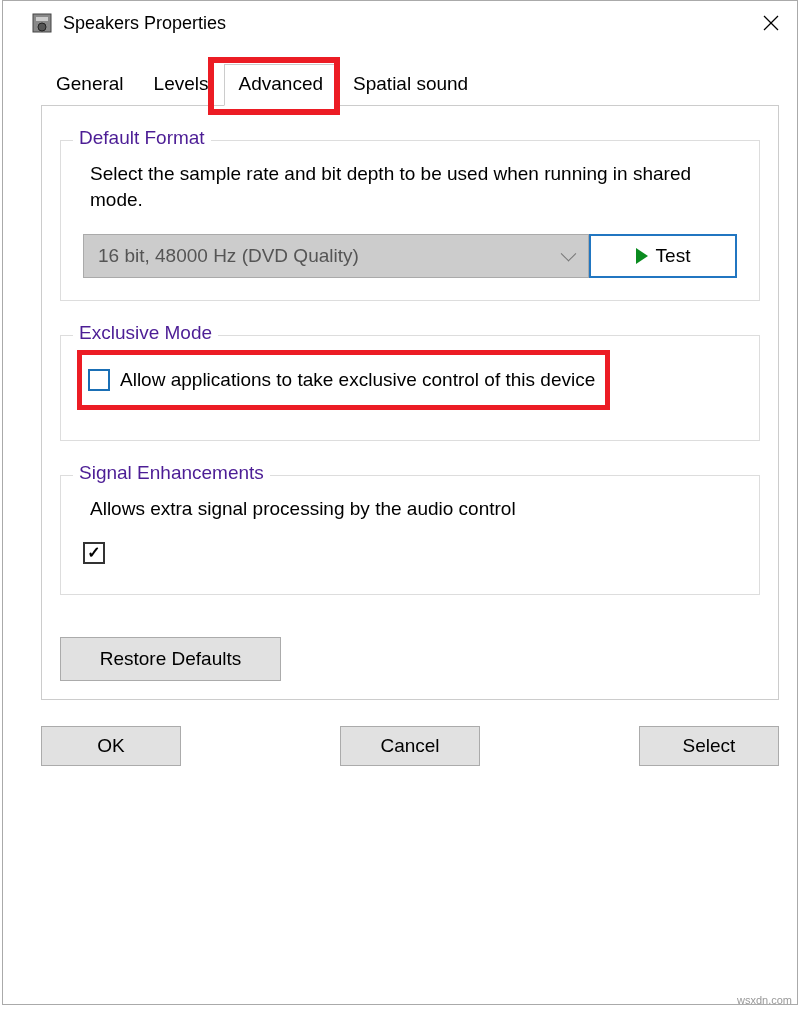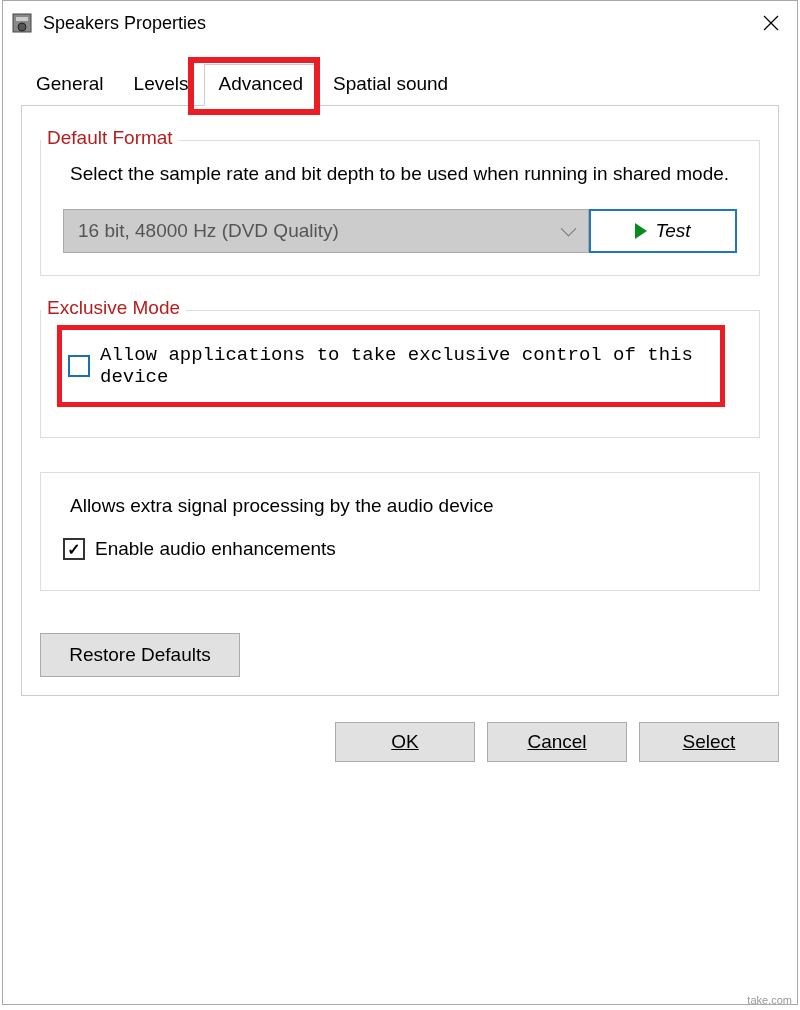--- a/index.html
+++ b/index.html
@@ -14,20 +14,21 @@
     position: relative;
     overflow: hidden;
   }
   .window {
     border: 1px solid #aaa;
     width: 796px;
     height: 1005px;
     margin-left: 2px;
     background: #fff;
     position: relative;
+    padding-left: 20px;
   }
   .titlebar {
     height: 44px;
     display: flex;
     align-items: center;
     padding: 0 8px;
     background: #fff;
   }
   .title-icon {
     width: 22px;
@@ -88,25 +89,25 @@
   }
   .group {
     border: 1px solid #ddd;
     margin-top: 34px;
     padding: 20px 22px 22px 22px;
     position: relative;
   }
   .group-title {
     position: absolute;
     top: -14px;
-    left: 0;
+    left: 12px;
     background: #fff;
     padding: 0 6px;
     font-size: 19px;
-    color: #b91c1c;
+    color: #4c1d95;
   }
   .desc {
     font-size: 19px;
     margin: 0 0 22px 7px;
     line-height: 1.35;
   }
   .format-row {
     display: flex;
     align-items: flex-start;
   }
@@ -136,21 +137,20 @@
   .test-btn {
     width: 148px;
     height: 44px;
     border: 2px solid #2176c1;
     background: #fff;
     display: flex;
     align-items: center;
     justify-content: center;
     gap: 8px;
     font-size: 19px;
-    font-style: italic;
   }
   .play-icon {
     width: 0; height: 0;
     border-top: 8px solid transparent;
     border-bottom: 8px solid transparent;
     border-left: 12px solid #0a8b1f;
   }
   .checkbox-row {
     display: flex;
     align-items: center;
@@ -179,39 +179,37 @@
     content: "✓";
     font-size: 16px;
     color: #000;
     font-weight: bold;
   }
   .allow-highlight {
     border: 5px solid #ec1c24;
     padding: 6px 10px 6px 6px;
     margin: -6px 12px 8px -6px;
     display: inline-flex;
-    font-family: Liberation Mono, monospace;
   }
   .restore-btn {
-    width: 200px;
+    width: 221px;
     height: 44px;
     background: #e1e1e1;
     border: 1px solid #ababab;
     font-size: 19px;
     display: flex;
     align-items: center;
     justify-content: center;
     margin-top: 42px;
   }
   .button-bar {
     display: flex;
-    justify-content: flex-end;
+    justify-content: space-between;
     gap: 12px;
     padding: 14px 18px 0;
-    text-decoration: underline;
   }
   .dlg-btn {
     width: 140px;
     height: 40px;
     background: #e1e1e1;
     border: 1px solid #ababab;
     font-size: 19px;
     display: flex;
     align-items: center;
     justify-content: center;
@@ -274,24 +272,24 @@
       <span class="group-title">Exclusive Mode</span>
       <div class="allow-highlight">
         <div class="checkbox-row">
           <span class="checkbox-box"></span>
           <span>Allow applications to take exclusive control of this device</span>
         </div>
       </div>
     </div>
 
     <div class="group">
-      <p class="desc" style="margin-bottom:16px">Allows extra signal processing by the audio device</p>
+      <span class="group-title">Signal Enhancements</span>
+      <p class="desc" style="margin-bottom:16px">Allows extra signal processing by the audio control</p>
       <div class="checkbox-row">
         <span class="checkbox-box checked" style="border-color:#333"></span>
-        <span>Enable audio enhancements</span>
       </div>
     </div>
 
     <div class="restore-btn">
       <span>Restore Defaults</span>
     </div>
 
   </div>
 
   <div class="button-bar">
@@ -301,13 +299,13 @@
     <div class="dlg-btn">
       <span>Cancel</span>
     </div>
     <div class="dlg-btn">
       <span>Select</span>
     </div>
   </div>
 
 </div>
 
-<div class="watermark">take.com</div>
+<div class="watermark">wsxdn.com</div>
 
 </body></html>

